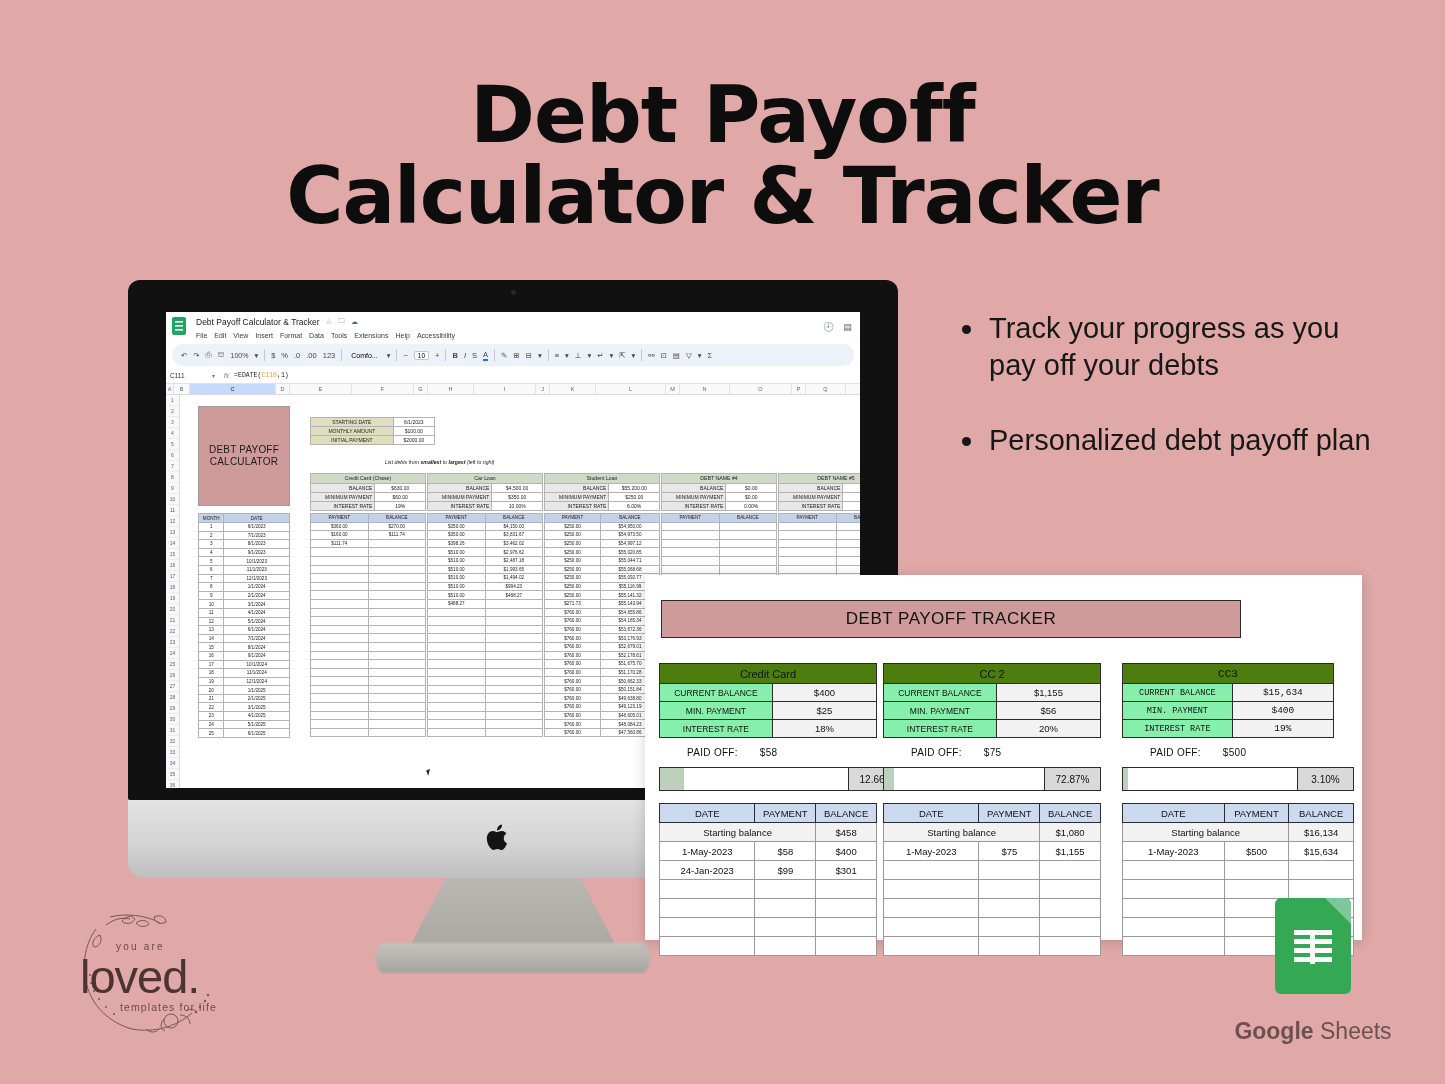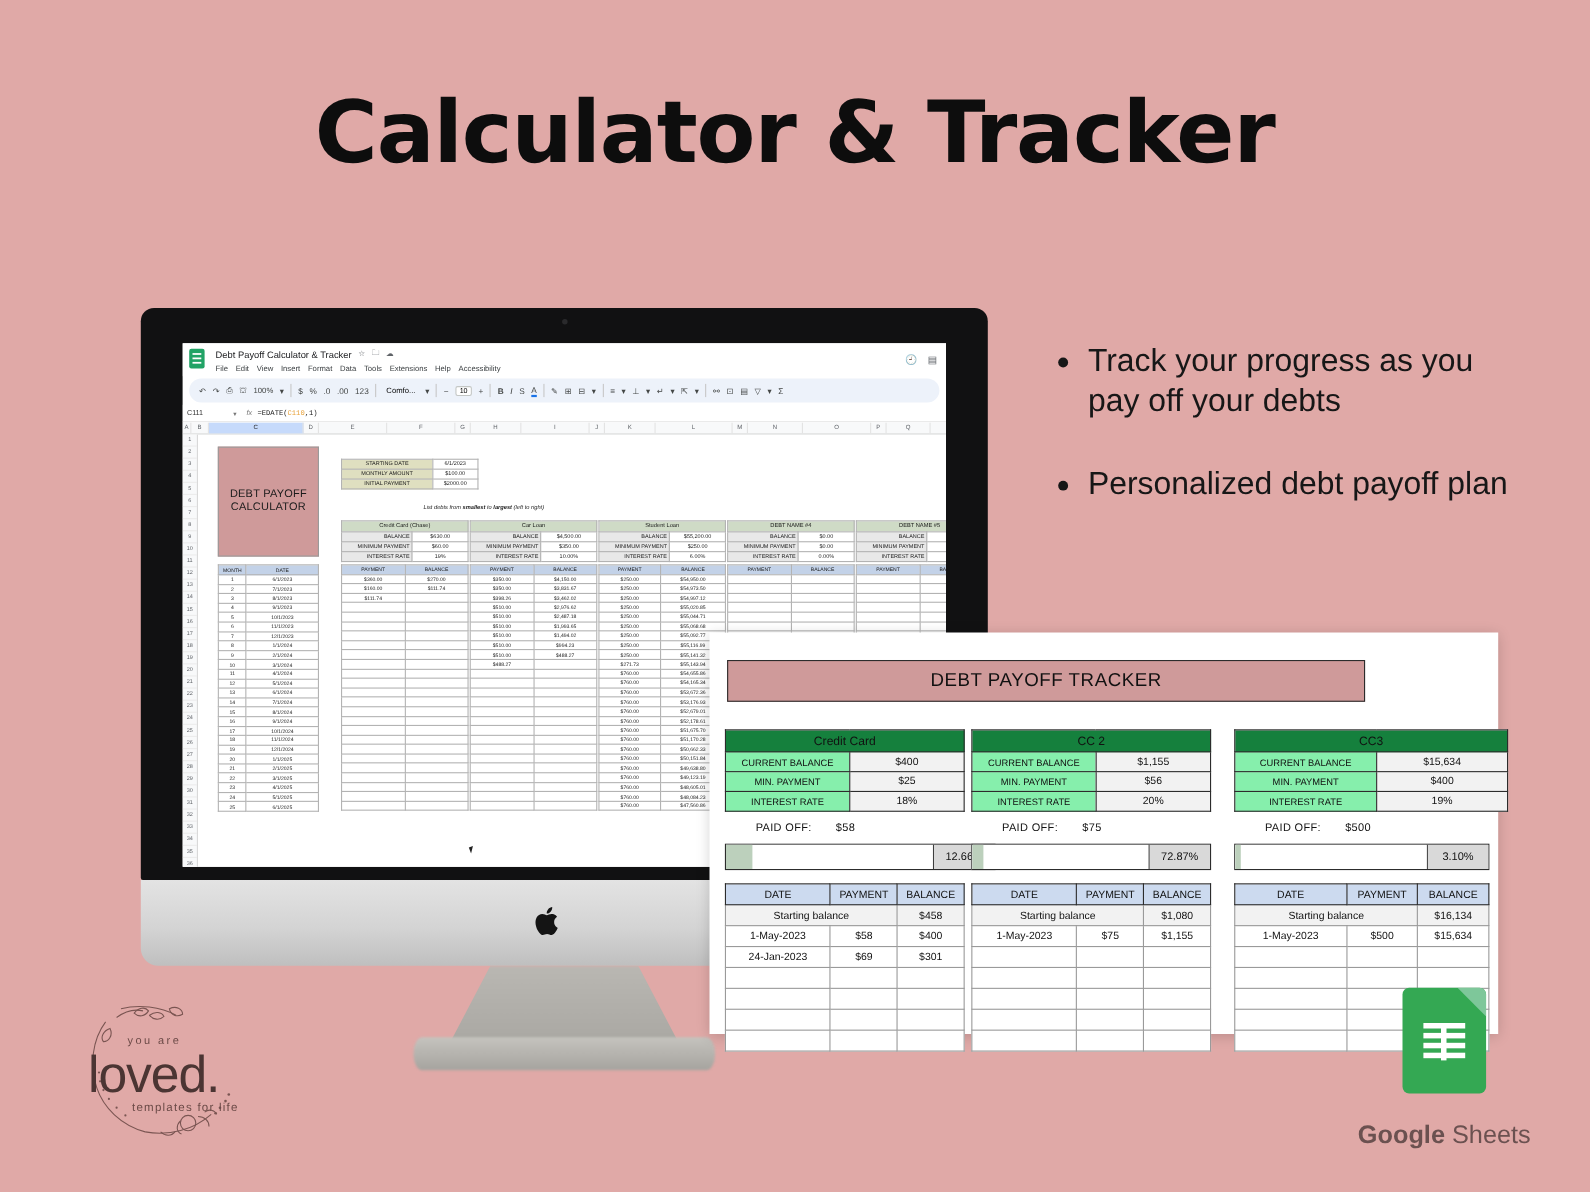--- a/index.html
+++ b/index.html
@@ -201,21 +201,21 @@
     position:absolute; left:16px; top:25px; width:580px; height:38px;
     background:#cf9a9a; border:1.5px solid #2c2c2c;
     display:flex; align-items:center; justify-content:center;
     font-size:17px; color:#111; letter-spacing:.5px;
   }
 
   .card { position:absolute; width:218px; }
 
   table.ctbl { width:100%; border-collapse:collapse; border:1.5px solid #2c2c2c; background:#fff; }
   table.ctbl td { border:1px solid #2c2c2c; font-size:9.5px; color:#111; height:18px; padding:0 4px; }
-  table.ctbl td.chdr { background:#15803d; text-align:center; font-size:11px; height:20px; }
+  table.ctbl td.chdr { background:#4d7c0f; text-align:center; font-size:11px; height:20px; }
   table.ctbl td.clbl { background:#86efac; text-align:center; width:52%; font-size:8.5px; }
   table.ctbl td.cval { background:#f2f2f2; text-align:center; }
 
   .paidoff-row {
     position:absolute; display:flex; gap:22px;
     font-size:10px; color:#111; letter-spacing:.3px;
   }
   .prog-wrap {
     position:absolute; display:flex; border:1.5px solid #2c2c2c; height:24px; background:#fff;
   }
@@ -265,20 +265,21 @@
     position:absolute; left:14px; top:6px; width:150px; height:126px;
   }
   #brand-you { position:absolute; left:54px; top:36px; font-size:10px; color:#6b4a47; letter-spacing:2.2px; }
   #brand-loved { position:absolute; left:18px; top:44px; font-size:47px; color:#4b3533; letter-spacing:-1px; }
   #brand-sub { position:absolute; left:58px; top:96px; font-size:10.5px; color:#6b4a47; letter-spacing:1.1px; }
 </style>
 </head>
 <body>
 
 <div id="title-block">
+  <span id="title-line1">Debt Payoff</span>
   <span id="title-line2">Calculator &amp; Tracker</span>
 </div>
 
 <div id="bullets">
   <div class="bullet-item">
     <span class="bullet-dot"></span>
     <span class="bullet-text">Track your progress as you pay off your debts</span>
   </div>
   <div class="bullet-item">
     <span class="bullet-dot"></span>
@@ -1266,21 +1267,21 @@
             <td class="start" colspan="2">Starting balance</td>
             <td class="start">$458</td>
           </tr>
           <tr>
             <td>1-May-2023</td>
             <td>$58</td>
             <td>$400</td>
           </tr>
           <tr>
             <td>24-Jan-2023</td>
-            <td>$69</td>
+            <td>$99</td>
             <td>$301</td>
           </tr>
           <tr>
             <td></td>
             <td></td>
             <td></td>
           </tr>
           <tr>
             <td></td>
             <td></td>
@@ -1365,21 +1366,21 @@
             <td></td>
             <td></td>
           </tr>
           <tr>
             <td></td>
             <td></td>
             <td></td>
           </tr>
         </tbody>
       </table>
-      <div class="card" style="left: 477px; top: 88px; width: 249px;">
+      <div class="card" style="left: 477px; top: 88px; width: 212px; font-family: Liberation Mono, monospace;">
         <table class="ctbl">
           <tbody>
             <tr>
               <td class="chdr" colspan="2">CC3</td>
             </tr>
             <tr>
               <td class="clbl">CURRENT BALANCE</td>
               <td class="cval">$15,634</td>
             </tr>
             <tr>

